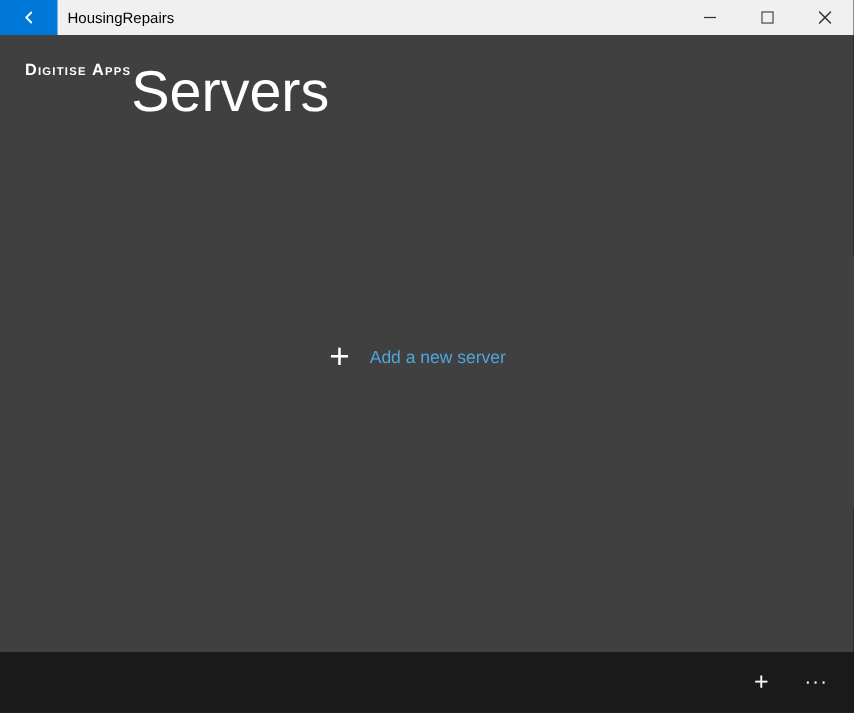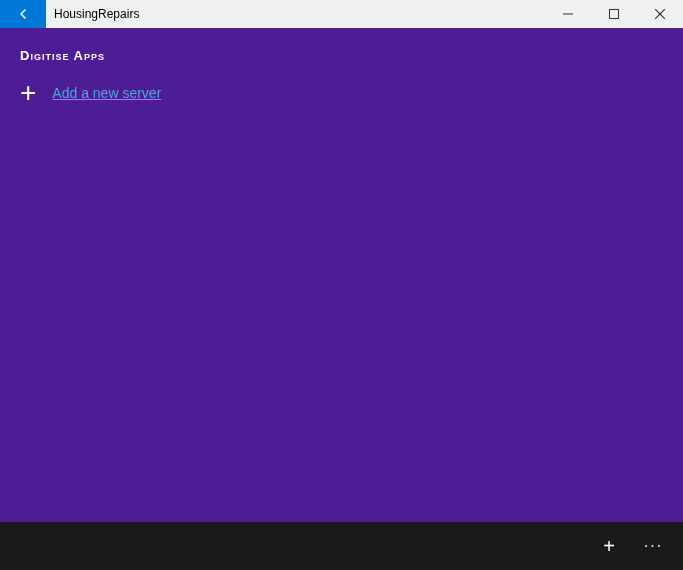--- a/index.html
+++ b/index.html
@@ -70,24 +70,23 @@
 
     .title-bar-btn svg {
       width: 10px;
       height: 10px;
       fill: #333;
     }
 
     
     .main-content {
       flex: 1;
-      background: #4c1d95;
+      background: #404040;
       padding: 20px 20px 10px 20px;
       display: flex;
-      flex-direction: column;
     }
 
     .app-subtitle {
       font-size: 13px;
       color: #fff;
       font-variant: small-caps;
       font-weight: 600;
       letter-spacing: 1px;
       margin-bottom: 6px;
       text-transform: capitalize;
@@ -113,21 +112,20 @@
       color: #fff;
       font-weight: 200;
       line-height: 1;
       cursor: pointer;
       user-select: none;
     }
 
     .add-server-link {
       color: #4ea6dc;
       font-size: 14px;
-      text-decoration: underline;
       cursor: pointer;
     }
 
     
     .bottom-bar {
       height: 48px;
       background: #1a1a1a;
       display: flex;
       align-items: center;
       justify-content: flex-end;
@@ -180,20 +178,21 @@
       <svg viewBox="0 0 10 10" xmlns="http://www.w3.org/2000/svg">
         <line x1="0" y1="0" x2="10" y2="10" stroke="#333" stroke-width="1.2"></line>
         <line x1="10" y1="0" x2="0" y2="10" stroke="#333" stroke-width="1.2"></line>
       </svg>
     </div>
   </div>
 </div>
 
 <div class="main-content">
   <div class="app-subtitle">Digitise Apps</div>
+  <div class="page-title">Servers</div>
 
   <div class="add-server-row">
     <span class="plus-icon">+</span>
     <span class="add-server-link">Add a new server</span>
   </div>
 </div>
 
 <div class="bottom-bar">
   <div class="bottom-btn">+</div>
   <div class="bottom-btn dots">···</div>

